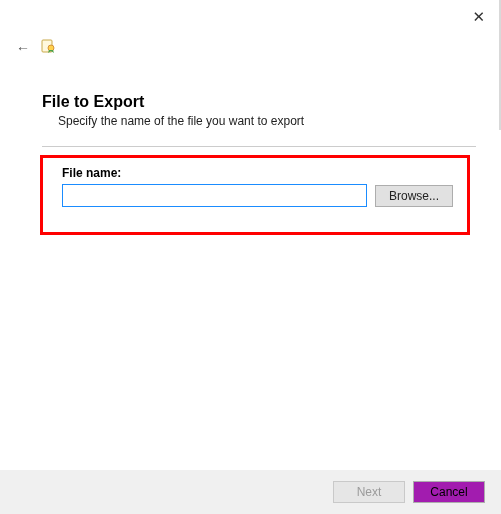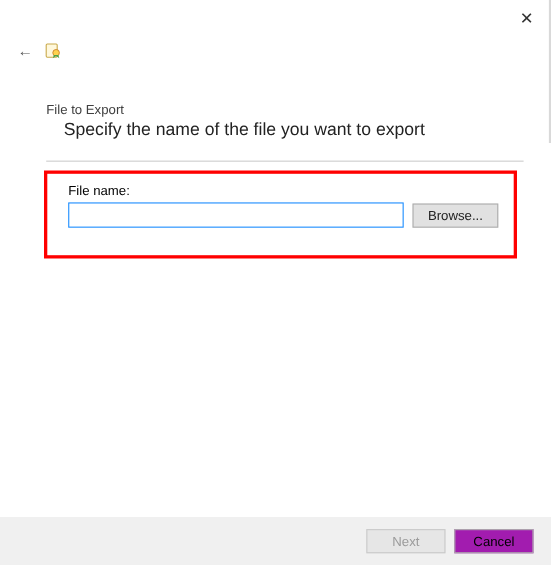--- a/index.html
+++ b/index.html
@@ -49,27 +49,27 @@
       font-size: 12px;
       color: #222;
     }
     .content {
       position: absolute;
       top: 93px;
       left: 42px;
       right: 25px;
     }
     .section-heading {
-      font-weight: normal;
-      font-size: 12px;
-      color: #404040;
+      font-weight: bold;
+      font-size: 16px;
+      color: #000000;
       margin-bottom: 3px;
     }
     .section-desc {
-      font-size: 16px;
+      font-size: 12px;
       color: #222;
       margin-left: 16px;
       margin-bottom: 18px;
     }
     .hr {
       border: none;
       border-top: 1px solid #ccc;
       margin-bottom: 0;
     }
     .highlight-box {
@@ -85,20 +85,21 @@
       position: absolute;
       top: 166px;
       left: 62px;
       right: 35px;
     }
     .file-label {
       font-size: 12px;
       color: #000;
       margin-bottom: 4px;
       display: block;
+      font-weight: bold;
     }
     .file-row {
       display: flex;
       align-items: center;
       gap: 8px;
     }
     .file-input {
       width: 305px;
       height: 23px;
       border: 1px solid #1a8cff;

